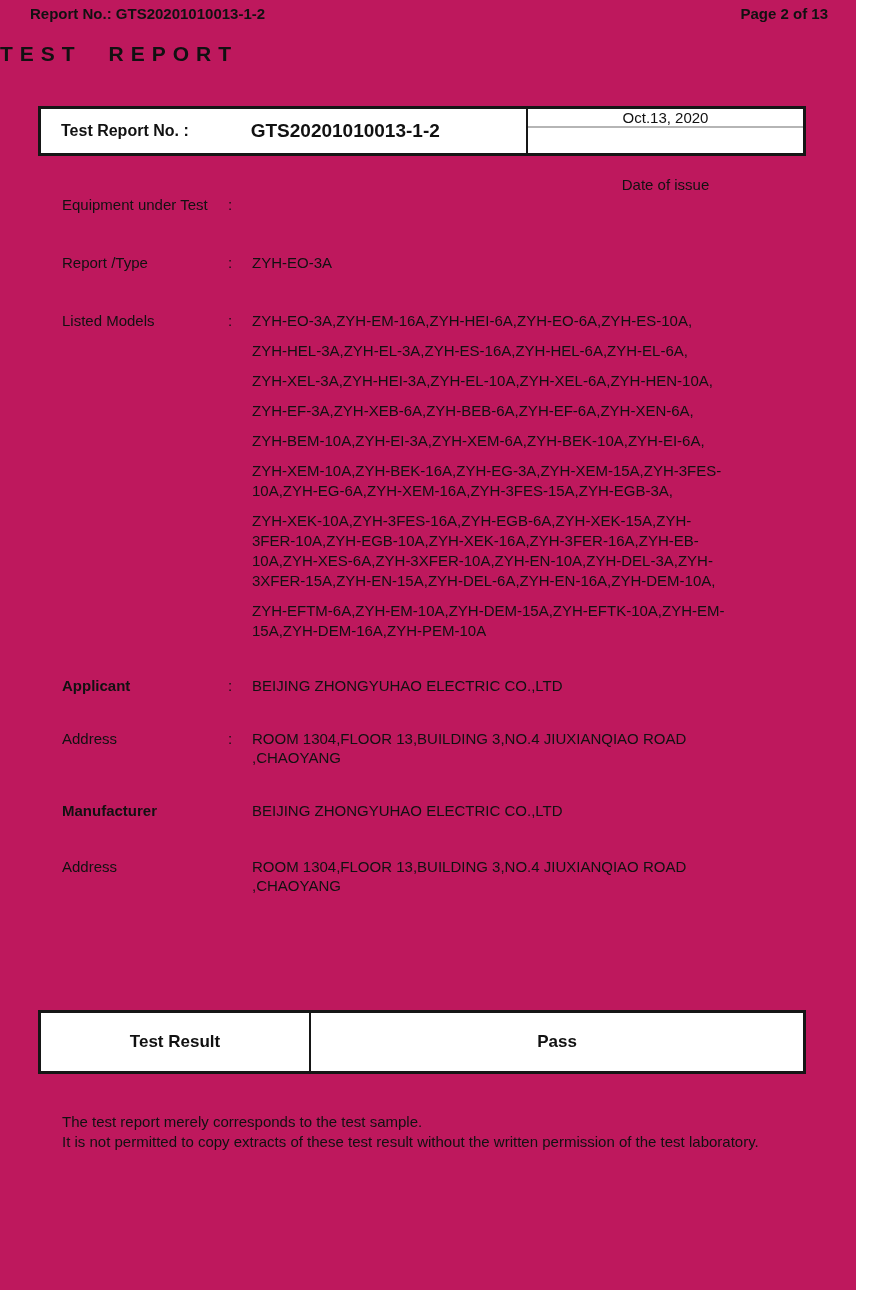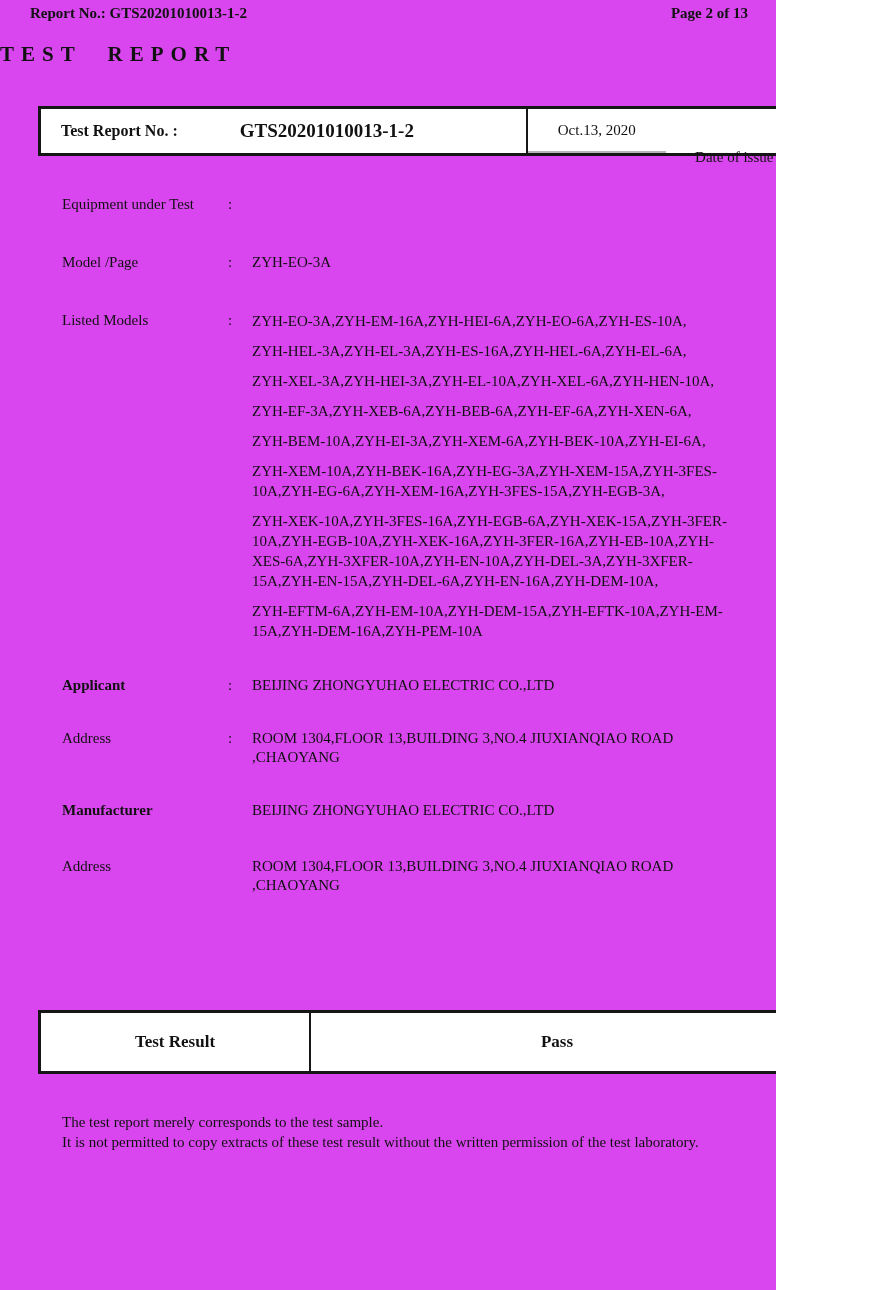--- a/index.html
+++ b/index.html
@@ -2,25 +2,25 @@
 <html><head>
 <meta charset="utf-8">
 <style>
   html, body {
     margin: 0;
     padding: 0;
     background: #ffffff;
   }
   .page {
     position: relative;
-    width: 776px;
+    width: 856px;
     height: 1290px;
-    background: #d946ef;
+    background: #be185d;
     color: #111111;
-    font-family: Liberation Serif, serif;
+    font-family: Liberation Sans, sans-serif;
     font-size: 15px;
     overflow: hidden;
   }
 
   
   .running-header {
     position: absolute;
     top: 5px;
     left: 30px;
     right: 28px;
@@ -67,21 +67,21 @@
     font-size: 16px;
   }
   .report-box-number {
     font-weight: bold;
     font-size: 19px;
     margin-left: 62px;
   }
   .report-box-right {
     flex: 1;
     display: flex;
-    flex-direction: row;
+    flex-direction: column;
   }
   .report-box-date {
     flex: 1;
     display: flex;
     align-items: center;
     justify-content: center;
     border-bottom: 2px solid #b5b5b5;
     font-size: 15px;
   }
   .report-box-date-label {
@@ -195,21 +195,21 @@
   </div>
 
   <div class="info-section">
 
     <div class="info-row row-equipment">
       <span class="info-label">Equipment under Test</span>
       <span class="info-colon">:</span>
     </div>
 
     <div class="info-row row-model">
-      <span class="info-label">Model /Page</span>
+      <span class="info-label">Report /Type</span>
       <span class="info-colon">:</span>
       <span class="info-value">ZYH-EO-3A</span>
     </div>
 
     <div class="info-row row-listed">
       <span class="info-label">Listed Models</span>
       <span class="info-colon">:</span>
       <span class="info-value">
         <p class="models-group">ZYH-EO-3A,ZYH-EM-16A,ZYH-HEI-6A,ZYH-EO-6A,ZYH-ES-10A,</p>
         <p class="models-group">ZYH-HEL-3A,ZYH-EL-3A,ZYH-ES-16A,ZYH-HEL-6A,ZYH-EL-6A,</p>

